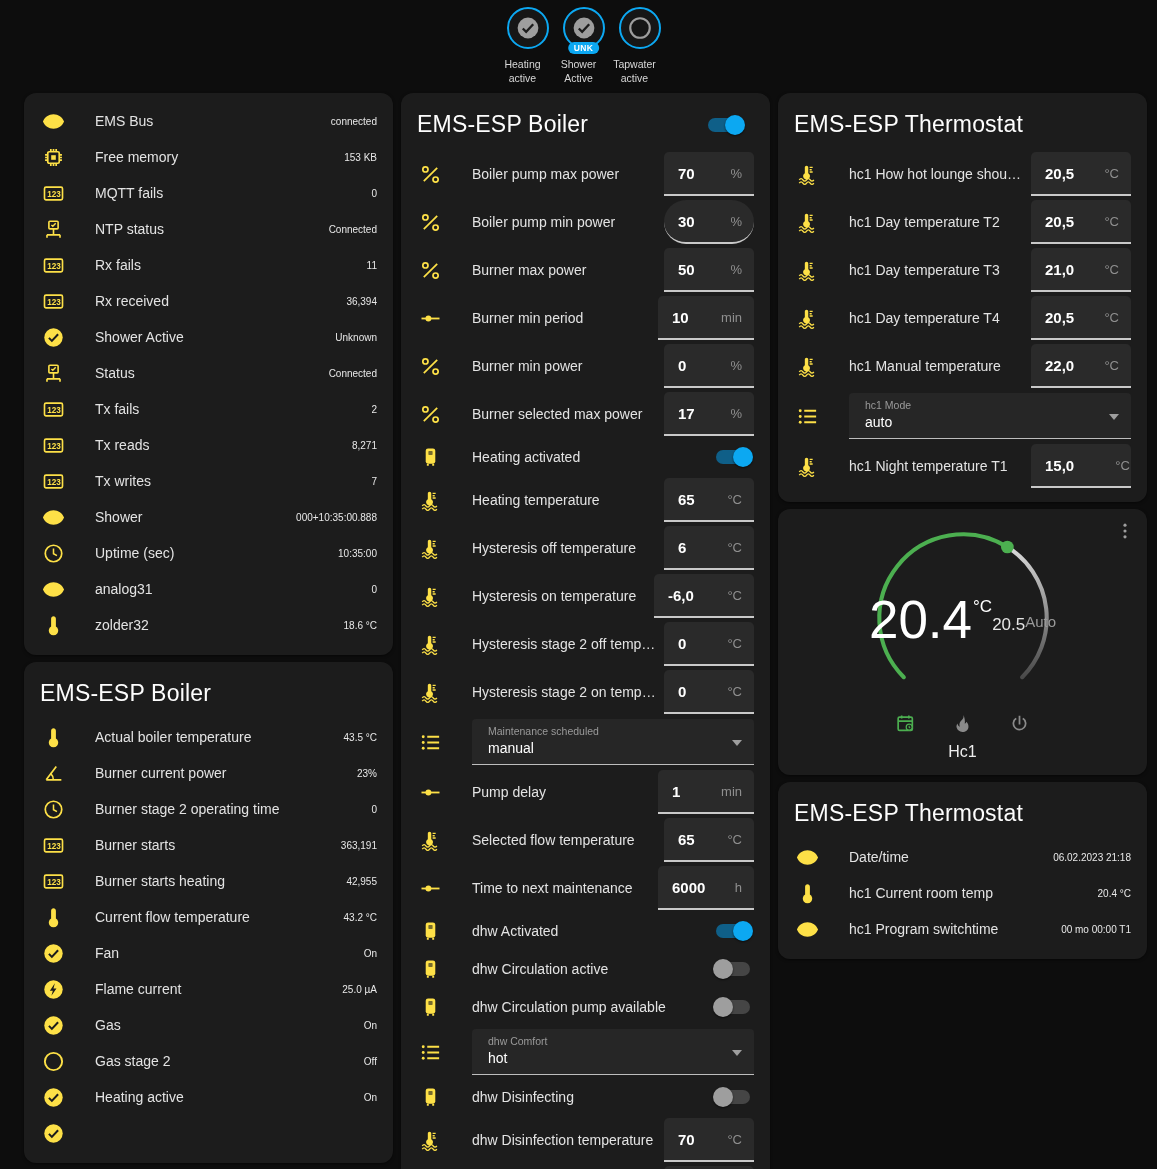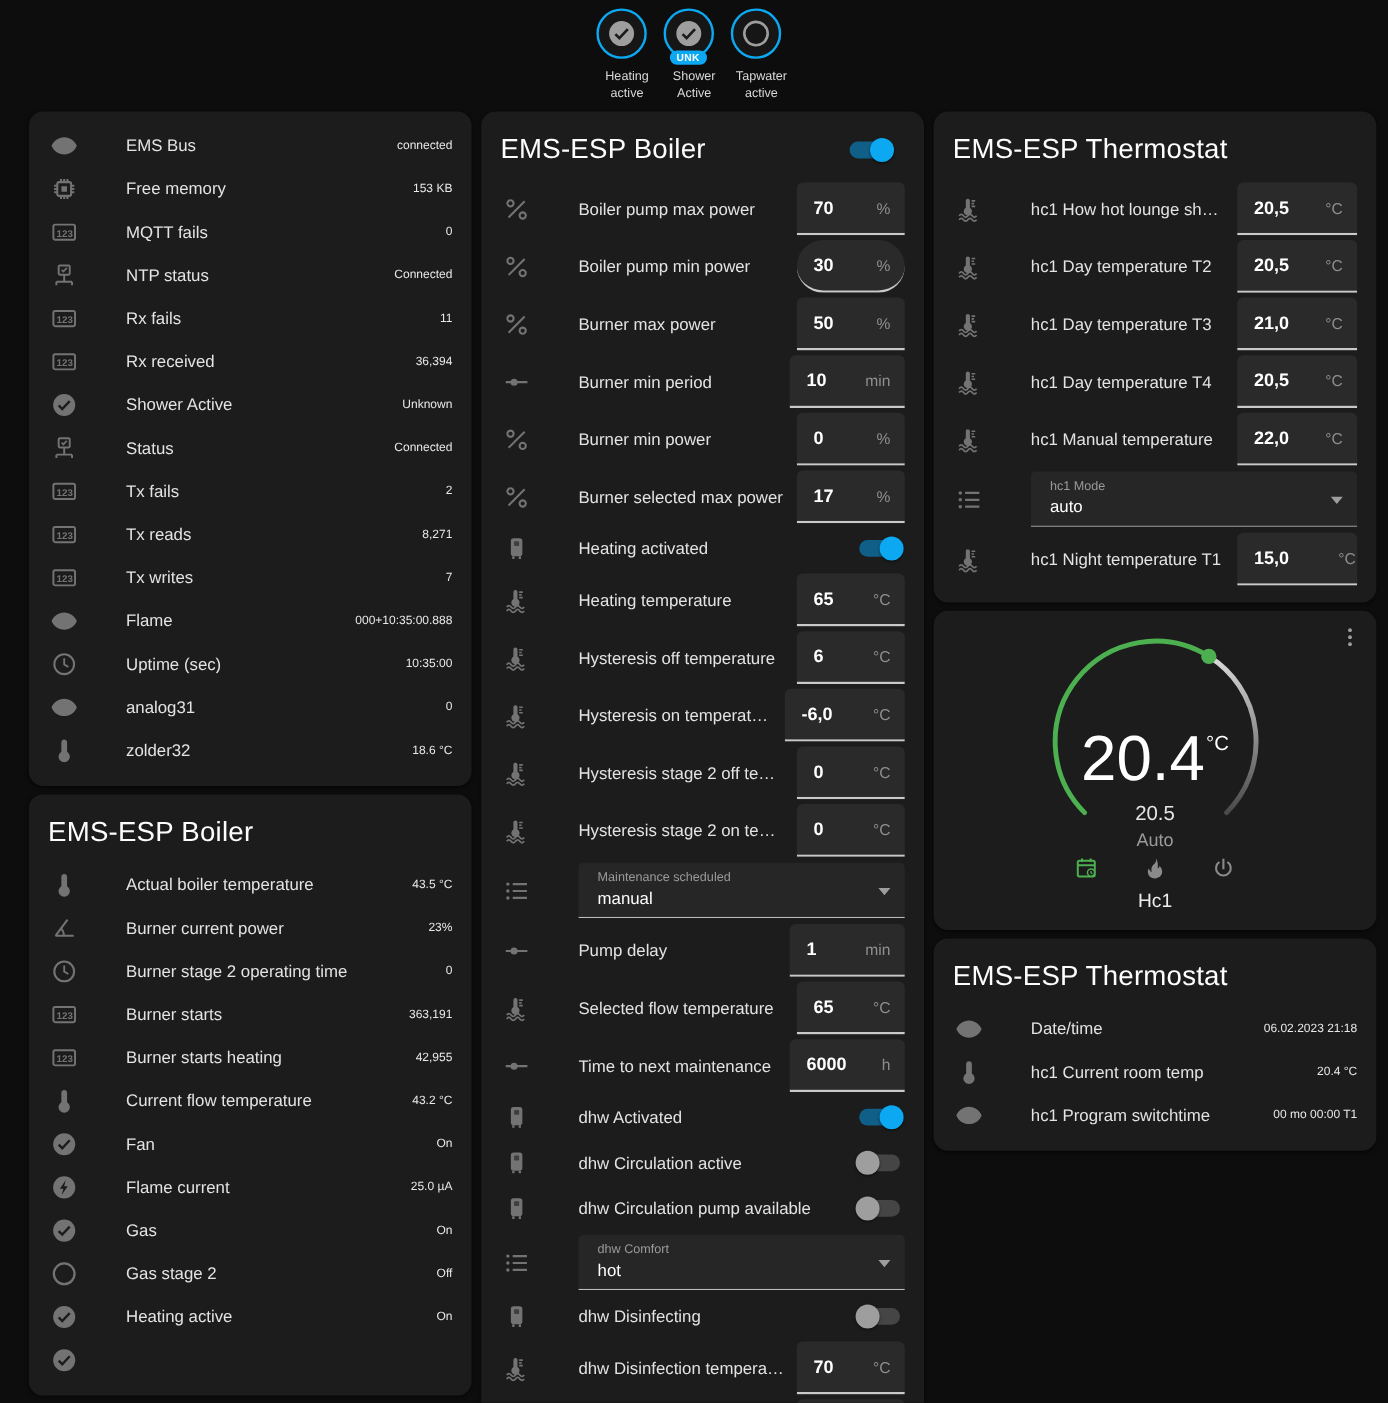--- a/index.html
+++ b/index.html
@@ -1,36 +1,36 @@
 <!DOCTYPE html>
 <html><head>
 <meta charset="utf-8">
 <style>
   html,body{margin:0;padding:0;background:#0d0d0d;}
   body{width:1157px;height:1169px;overflow:hidden;font-family:"Liberation Sans","DejaVu Sans",sans-serif;color:#e6e6e6;-webkit-font-smoothing:antialiased;}
   
   .badges-bar{display:flex;justify-content:center;align-items:flex-start;gap:4px;padding:7px 0 6px;}
-  .badge{width:52px;display:flex;flex-direction:column;align-items:flex-start;}
+  .badge{width:52px;display:flex;flex-direction:column;align-items:flex-end;}
   .badge-circle{position:relative;width:38px;height:38px;border:2px solid #0ca8f2;border-radius:50%;background:#161616;display:flex;align-items:center;justify-content:center;cursor:pointer;}
   .badge-circle .icon{width:26px;height:26px;color:#9e9e9e;display:block;}
   .badge-pill{position:absolute;bottom:-7px;left:50%;transform:translateX(-50%);background:#0ca8f2;color:#fff;font-size:8.5px;font-weight:bold;letter-spacing:.4px;padding:2px 6px;border-radius:9px;line-height:1;}
   .badge-label{margin-top:8px;font-size:10.5px;line-height:1.35;text-align:center;color:#d8d8d8;}
   
   .columns{display:flex;align-items:flex-start;gap:8px;padding:2px 12px 0 24px;}
   .col{width:369px;flex:none;display:flex;flex-direction:column;gap:7px;}
   .card{background:#1c1c1c;border-radius:12px;padding:10px 16px 12px;box-shadow:0 1px 3px rgba(0,0,0,.5);box-sizing:border-box;}
   .card-head{display:flex;align-items:center;justify-content:space-between;padding:8px 8px 12px 0;}
   .card-title{font-size:23px;font-weight:400;color:#fdfdfd;letter-spacing:.2px;}
   
   .row{display:flex;align-items:center;padding-left:2px;}
   .row.sensor{height:36px;}
   .row.number{height:48px;}
   .row.toggle{height:38px;}
   .row.select{height:52px;}
-  .row .icon{width:23px;height:23px;flex:none;color:#737373;margin-right:40px;}
+  .row .icon{width:23px;height:23px;flex:none;color:#fde047;margin-right:30px;}
   .icon svg{width:100%;height:100%;display:block;}
   .row .lbl{flex:1;font-size:14px;color:#e3e3e3;overflow:hidden;text-overflow:ellipsis;white-space:nowrap;padding-right:8px;}
   .row .val{font-size:10px;color:#e8e8e8;white-space:nowrap;text-align:right;}
   
   .num-box{margin-left:auto;height:44px;background:#2a2a2a;border-radius:5px 5px 0 0;border-bottom:2px solid #c9c9c9;display:flex;align-items:center;justify-content:space-between;padding:0 12px 0 14px;box-sizing:border-box;cursor:text;flex:none;}
   .num-box .nval{font-size:15px;font-weight:600;color:#fff;}
   .num-box .nunit{font-size:13px;color:#8f8f8f;margin-left:10px;}
   
   .select-box{flex:1;position:relative;height:46px;background:#262626;border-radius:4px 4px 0 0;border-bottom:1px solid #bdbdbd;padding:6px 30px 0 16px;box-sizing:border-box;cursor:pointer;}
   .select-box .slabel{display:block;font-size:10.5px;color:#9a9a9a;}
@@ -41,21 +41,21 @@
   .switch.on{background:#0f5f88;}
   .switch.off{background:#454545;}
   .switch .knob{position:absolute;top:-3px;width:20px;height:20px;border-radius:50%;box-shadow:0 1px 2px rgba(0,0,0,.6);}
   .switch.on .knob{right:-3px;background:#0ca8f2;}
   .switch.off .knob{left:-3px;background:#9e9e9e;}
   
   .thermo-card{position:relative;padding-bottom:14px;}
   .kebab{position:absolute;top:12px;right:12px;width:20px;height:20px;color:#9e9e9e;cursor:pointer;}
   .dial-wrap{position:relative;width:182px;height:182px;margin:8px auto 0;}
   .dial-wrap svg.dial{width:182px;height:182px;display:block;}
-  .dial-texts{position:absolute;inset:0;display:flex;flex-direction:column;align-items:center;justify-content:flex-end;padding-top:2px;}
+  .dial-texts{position:absolute;inset:0;display:flex;flex-direction:row;align-items:center;justify-content:center;padding-top:2px;}
   .dial-current{display:flex;align-items:flex-start;line-height:.9;color:#fff;}
   .dial-current .big{font-size:53px;font-weight:400;}
   .dial-current .sup{font-size:17px;margin-top:3px;margin-left:1px;}
   .dial-target{font-size:17px;color:#e6e6e6;margin-top:12px;}
   .dial-mode{font-size:15px;color:#9a9a9a;margin-top:4px;}
   .mode-row{display:flex;justify-content:center;gap:36px;margin-top:4px;}
   .mode-row .icon{width:21px;height:21px;cursor:pointer;}
   .mode-active{color:#4caf50;}
   .mode-inactive{color:#8a8a8a;}
   .zone-name{text-align:center;font-size:16px;color:#ededed;margin-top:9px;}
@@ -215,21 +215,21 @@
             </span>
             <div class="lbl">Tx writes</div>
             <div class="val">7</div>
           </div>
           <div class="row sensor">
             <span class="icon">
               <svg viewBox="0 0 24 24">
                 <path fill="currentColor" d="M12 9a3 3 0 1 1 0 6 3 3 0 0 1 0-6m0-4.5c5 0 9.3 3.1 11 7.5-1.7 4.4-6 7.5-11 7.5S2.7 16.4 1 12c1.7-4.4 6-7.5 11-7.5z"></path>
               </svg>
             </span>
-            <div class="lbl">Flame</div>
+            <div class="lbl">Shower</div>
             <div class="val">000+10:35:00.888</div>
           </div>
           <div class="row sensor">
             <span class="icon">
               <svg viewBox="0 0 24 24">
                 <circle cx="12" cy="12" r="8.6" fill="none" stroke="currentColor" stroke-width="1.8"></circle>
                 <path d="M12 6.8v5.4l3.6 2.1" fill="none" stroke="currentColor" stroke-width="1.6"></path>
               </svg>
             </span>
             <div class="lbl">Uptime (sec)</div>

